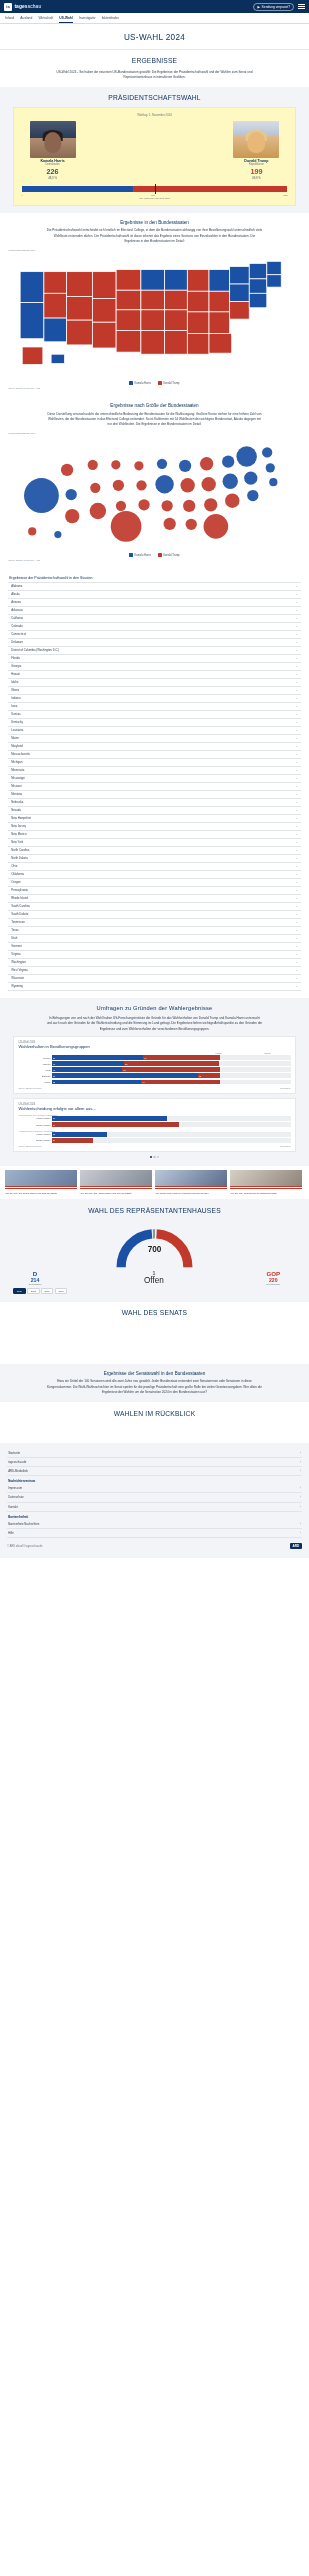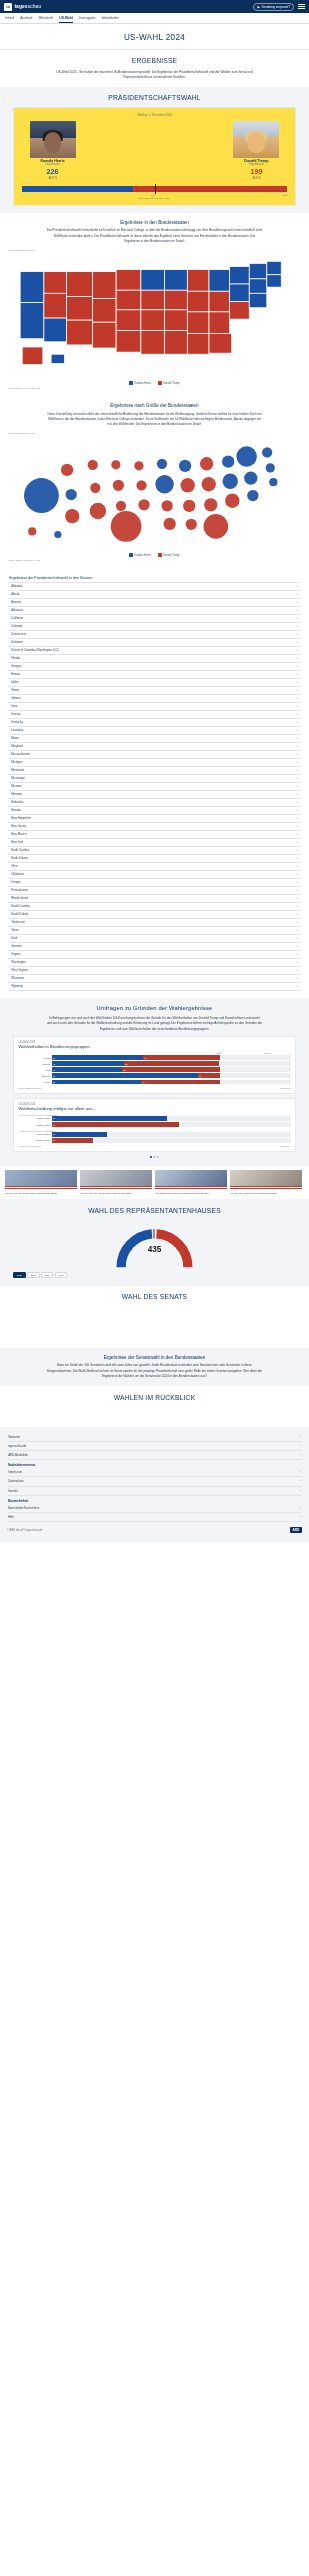--- a/index.html
+++ b/index.html
@@ -110,21 +110,21 @@
     margin: 0 auto;
   }
   .small-note {
     font-size: 2.3px;
     color: #8a949e;
     margin-top: 2.1px;
   }
 
   
   .cand-card {
-    background: #fde047;
+    background: #fef9c3;
     border: 0.5px solid #e4e8ec;
     margin: 0 5.2px;
     padding: 5.2px 4.1px 6.2px;
   }
   .cand-sub { text-align:center; font-size:2.8px; color:#6c7884; margin-bottom:4.1px;}
   .cand-row { display: flex; justify-content: space-between; align-items: flex-end; padding: 0 3.1px;}
   .cand {
     width: 62px;
     text-align: center;
   }
@@ -865,21 +865,37 @@
 
 <div class="section alt">
   <h2>WAHL DES REPRÄSENTANTENHAUSES</h2>
   <div class="house-wrap">
     <div class="donut">
       <svg viewBox="0 0 150 92">
         <path d="M10 88 A65 65 0 0 1 70 23" fill="none" stroke="#1b51a4" stroke-width="18"></path>
         <path d="M72 23 A65 65 0 0 1 76 23" fill="none" stroke="#8a949e" stroke-width="18"></path>
         <path d="M79 23 A65 65 0 0 1 140 88" fill="none" stroke="#c0392b" stroke-width="18"></path>
       </svg>
-      <div class="num">435</div>
+      <div class="num">700</div>
+    </div>
+    <div class="party-row">
+      <div class="party-box">
+        <div class="pname dem-col">D</div>
+        <div class="pnum dem-col">214</div>
+        <div class="plabel">Demokraten</div>
+      </div>
+      <div class="mid-col">
+        <div class="pnum">1</div>
+        <div class="plabel">Offen</div>
+      </div>
+      <div class="party-box">
+        <div class="pname rep-col">GOP</div>
+        <div class="pnum rep-col">220</div>
+        <div class="plabel">Republikaner</div>
+      </div>
     </div>
     <div class="mini-tabs">
       <span class="mini-tab on">2024</span>
       <span class="mini-tab">2022</span>
       <span class="mini-tab">2020</span>
       <span class="mini-tab">2018</span>
     </div>
   </div>
 </div>
 

